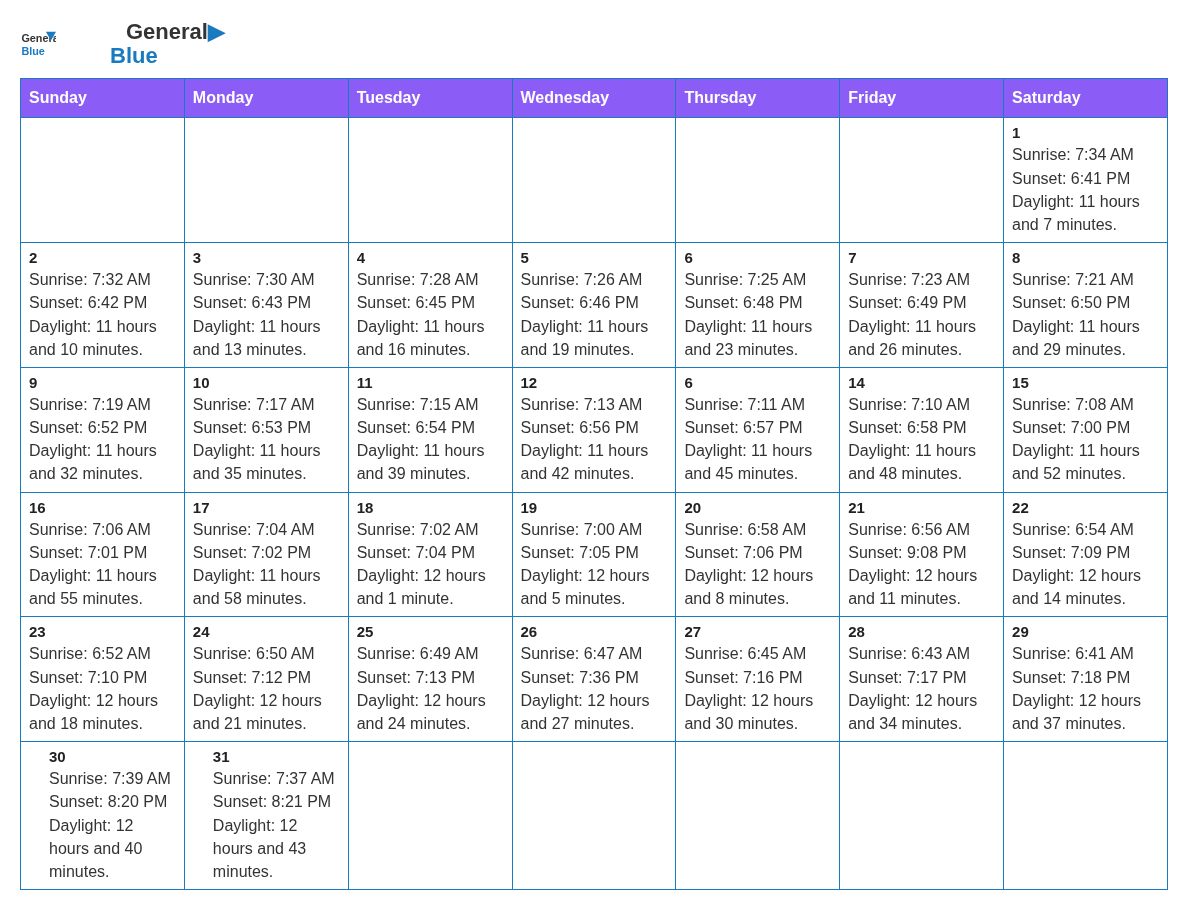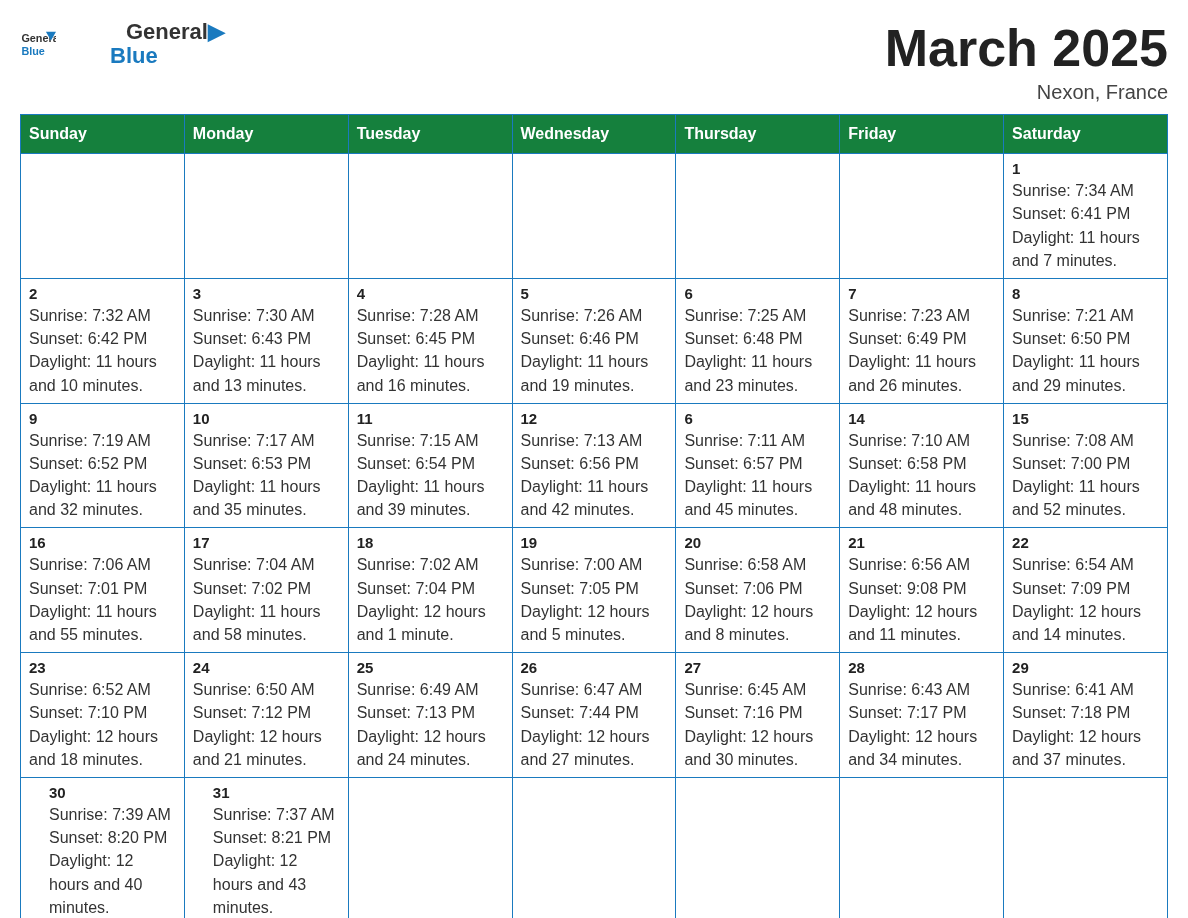--- a/index.html
+++ b/index.html
@@ -38,21 +38,21 @@
       font-size: 20px;
       color: #444;
       margin-top: 4px;
     }
     table {
       width: 100%;
       border-collapse: collapse;
       table-layout: fixed;
     }
     thead tr th {
-      background-color: #15803d;
+      background-color: #8b5cf6;
       color: #fff;
       font-size: 16px;
       font-weight: bold;
       padding: 10px 8px;
       text-align: left;
       border: 1px solid #1a7abf;
     }
     tbody tr td {
       vertical-align: top;
       padding: 6px 8px;
@@ -91,24 +91,20 @@
       <text x="2" y="40" font-size="15" font-weight="bold" fill="#1a7abf" font-family="Arial">Blue</text>
       <polygon points="36,8 50,8 43,20" fill="#1a7abf"></polygon>
     </svg>
     <div style="margin-left:50px;">
       <div style="font-size:22px;font-weight:bold;color:#333;line-height:1.1;margin-left:16px;">
         General<span style="color:#1a7abf;">▶</span>
       </div>
       <div style="font-size:22px;font-weight:bold;color:#1a7abf;line-height:1.1;">Blue</div>
     </div>
   </div>
-  <div class="title-block">
-    <div class="calendar-title">March 2025</div>
-    <div class="calendar-subtitle">Nexon, France</div>
-  </div>
 </div>
 
 <table>
   <thead>
     <tr>
       <th>Sunday</th>
       <th>Monday</th>
       <th>Tuesday</th>
       <th>Wednesday</th>
       <th>Thursday</th>
@@ -303,21 +299,21 @@
         <td>
           <span class="day-number">25</span>
           <div class="day-info">Sunrise: 6:49 AM
 Sunset: 7:13 PM
 Daylight: 12 hours
 and 24 minutes.</div>
         </td>
         <td>
           <span class="day-number">26</span>
           <div class="day-info">Sunrise: 6:47 AM
-Sunset: 7:44 PM
+Sunset: 7:36 PM
 Daylight: 12 hours
 and 27 minutes.</div>
         </td>
         <td>
           <span class="day-number">27</span>
           <div class="day-info">Sunrise: 6:45 AM
 Sunset: 7:16 PM
 Daylight: 12 hours
 and 30 minutes.</div>
         </td>

